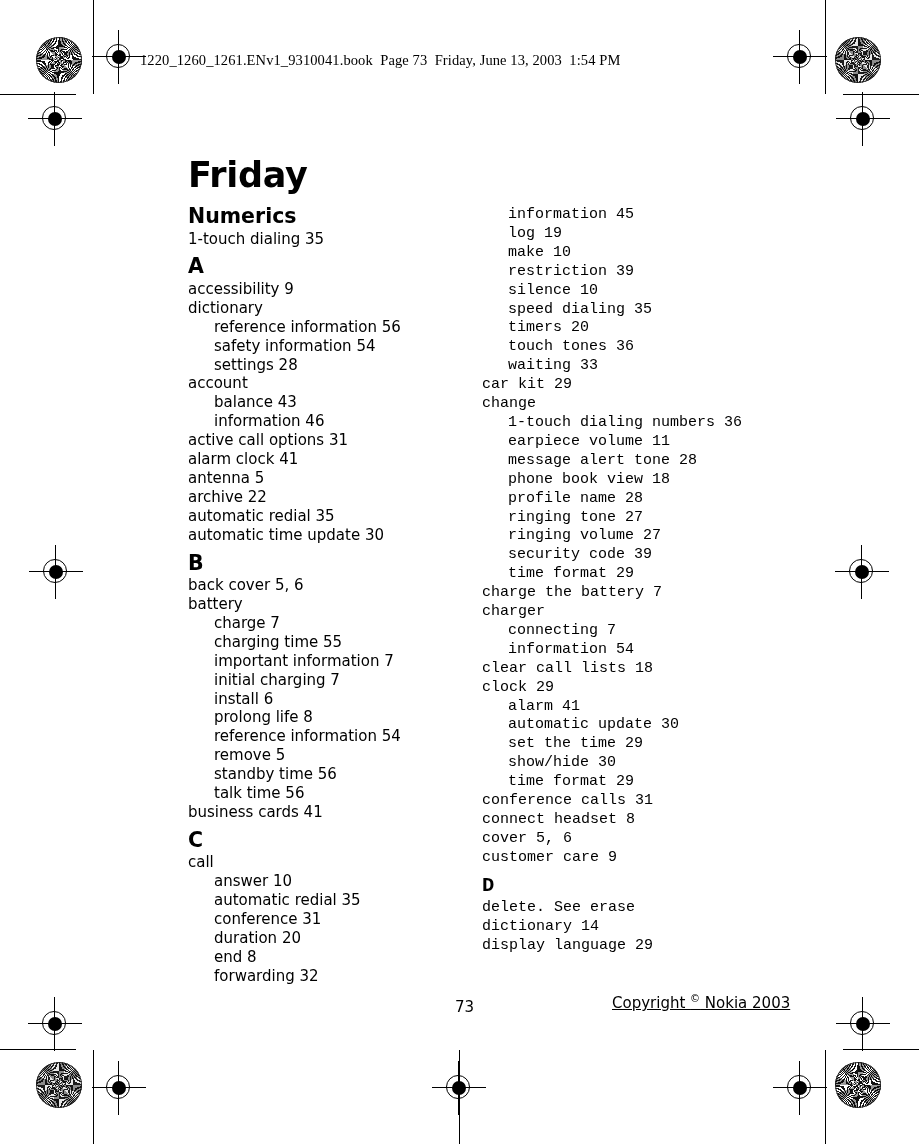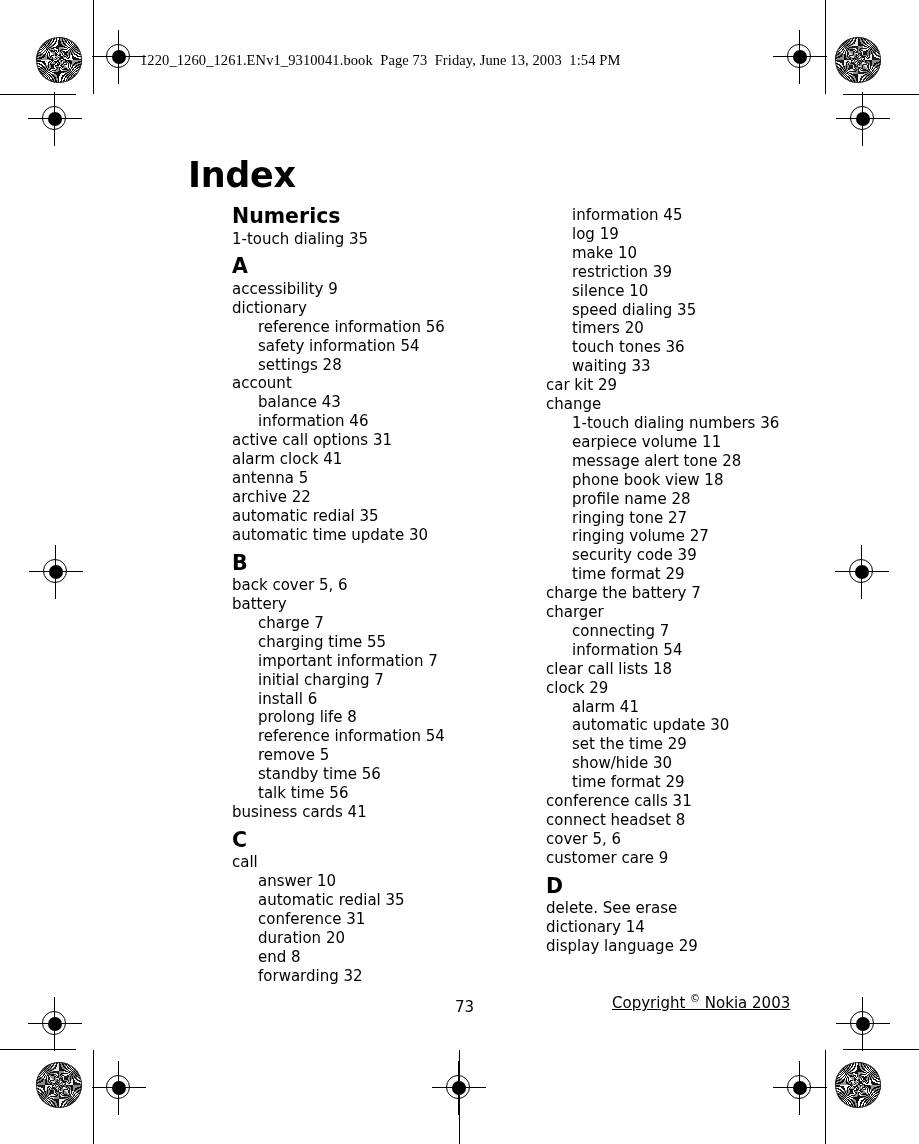--- a/index.html
+++ b/index.html
@@ -100,24 +100,23 @@
     font-size: 35px;
     font-weight: bold;
     letter-spacing: -0.3px;
     line-height: 1;
   }
 
   .col {
     position: absolute;
     top: 206px;
     width: 300px;
-    margin-left: 44px;
   }
   .col-1 { left: 188px; }
-  .col-2 { left: 502px; }
+  .col-2 { left: 482px; font-family: Liberation Mono, monospace; }
 
   .letter {
     font-size: 20.5px;
     font-weight: bold;
     line-height: 1;
     margin: 8px 0 3px 0;
   }
   .letter.first { margin-top: 0; }
 
   .entry {
@@ -225,21 +224,21 @@
   <div class="rosette" style="left:59px;  top:60px;"></div>
   <div class="rosette dark" style="left:858px; top:60px;"></div>
   <div class="rosette dark" style="left:59px;  top:1085px;"></div>
   <div class="rosette" style="left:858px; top:1085px;"></div>
 </div>
 
 <div class="slug">1220_1260_1261.ENv1_9310041.book  Page 73  Friday, June 13, 2003  1:54 PM</div>
 
 <div class="page">
 
-  <div class="index-title">Index</div>
+  <div class="index-title">Friday</div>
 
   <div class="col col-1" id="col-left">
       <div class="letter first">Numerics</div>
       <div class="entry">1-touch dialing 35</div>
       <div class="letter">A</div>
       <div class="entry">accessibility 9</div>
       <div class="entry">dictionary</div>
       <div class="entry sub">reference information 56</div>
       <div class="entry sub">safety information 54</div>
       <div class="entry sub">settings 28</div>

